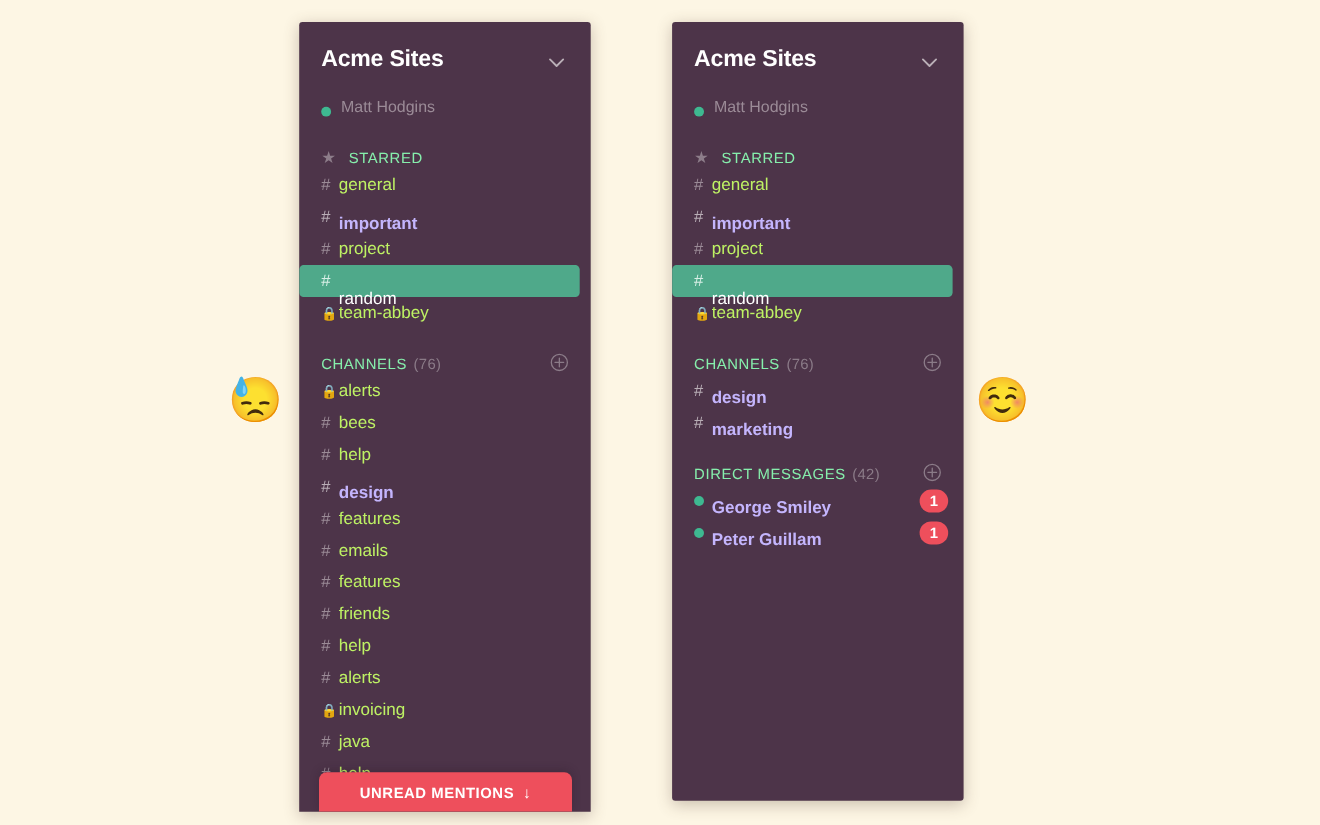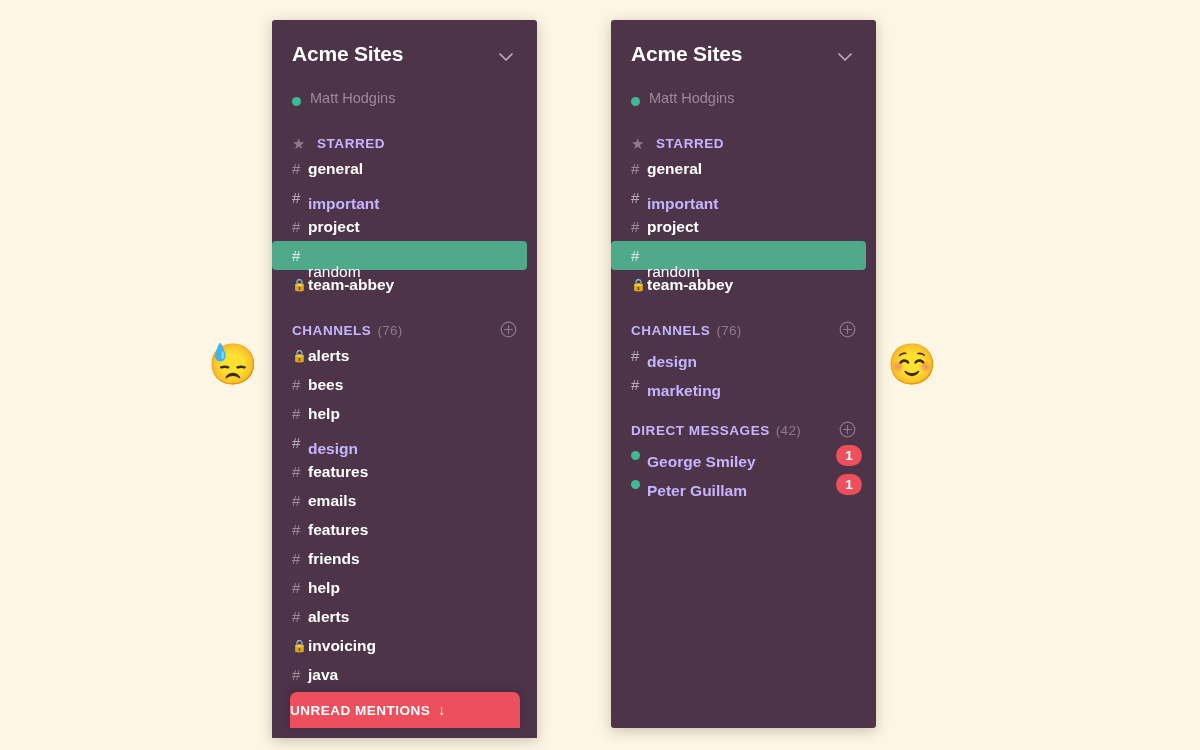--- a/index.html
+++ b/index.html
@@ -92,23 +92,23 @@
   }
   .section-head .star-ico {
     width: 17px;
     margin-right: 8px;
     color: #8d7d8a;
     font-size: 15px;
     line-height: 15px;
     flex: 0 0 auto;
   }
   .section-title {
-    color: #c4b5fd;
+    color: #86efac;
     font-size: 13.5px;
-    font-weight: bold;
+    font-weight: normal;
     letter-spacing: 0.55px;
   }
   .section-count {
     color: #8b7b88;
     font-size: 13.5px;
     font-weight: normal;
     letter-spacing: 0.3px;
     margin-left: 6px;
   }
   .plus-ico {
@@ -135,25 +135,24 @@
     color: #9b8b97;
     font-size: 15px;
     line-height: 16px;
     text-align: left;
   }
   .row .sigil.lock {
     font-size: 12px;
     color: #9b8b97;
   }
   .row .label {
-    color: #ffffff;
+    color: #bef264;
     font-size: 15.5px;
     line-height: 18px;
     white-space: nowrap;
-    font-weight: bold;
   }
   .row.unread .label {
     color: #c4b5fd;
     font-weight: bold;
     margin-top: 13px;
   }
   .row.unread .sigil {
     color: #b9aeb6;
   }
   .row.active {
@@ -200,27 +199,28 @@
     padding: 0 6px;
     box-sizing: border-box;
   }
   .gap-md { height: 20px; }
   .gap-lg { height: 26px; }
 
   
   .unread-pill {
     position: absolute;
     left: 18px;
-    bottom: 10px;
+    bottom: 0px;
     width: 230px;
     height: 36px;
     background: #ee4f5c;
     border-radius: 7px 7px 0 0;
     display: flex;
     align-items: center;
+    justify-content: center;
     color: #ffffff;
     font-size: 13.5px;
     font-weight: bold;
     letter-spacing: 0.5px;
     box-shadow: 0 -2px 8px rgba(40,20,35,0.28);
   }
   .unread-pill .arrow {
     margin-left: 8px;
     font-size: 14px;
     line-height: 14px;

